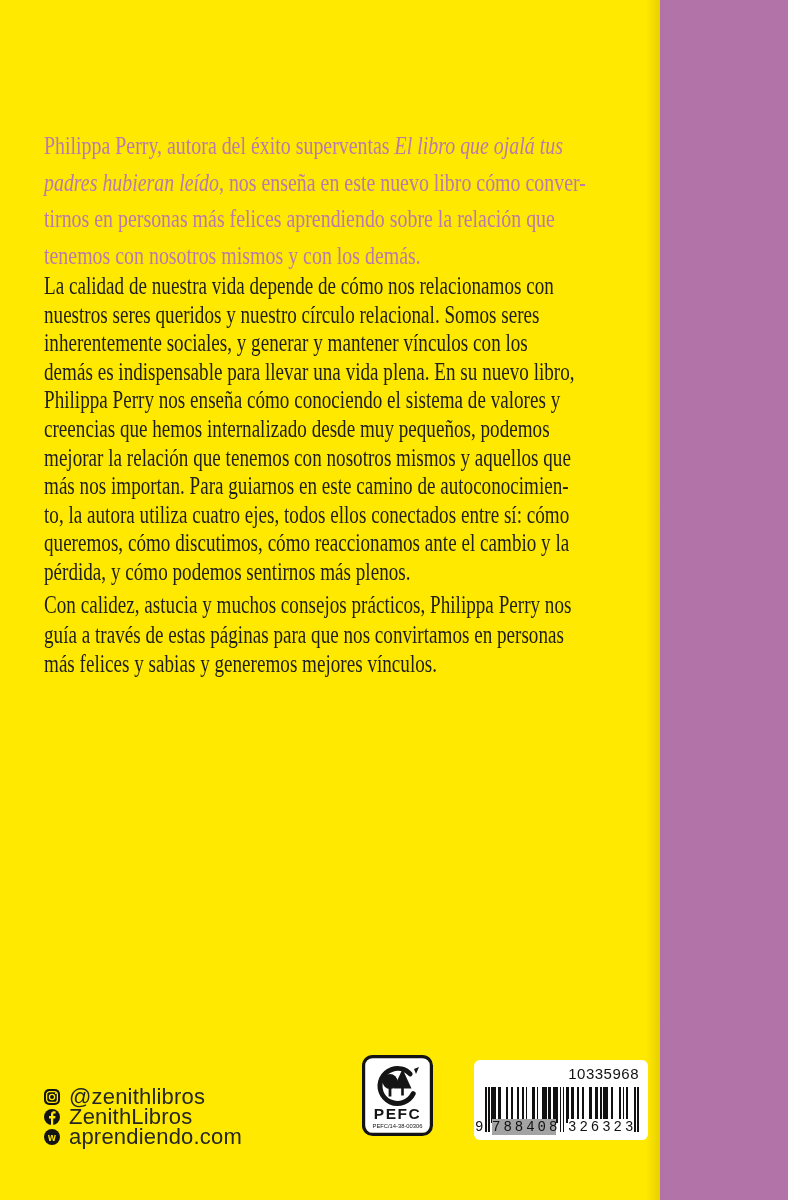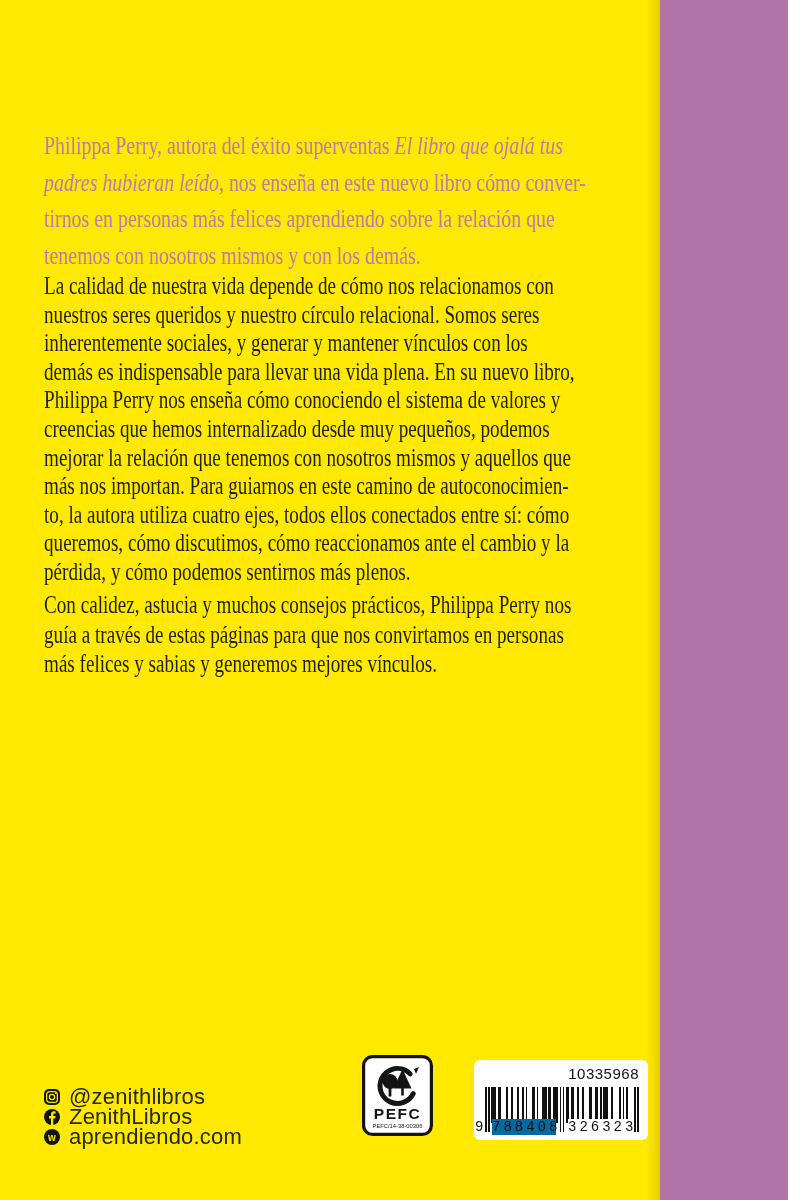--- a/index.html
+++ b/index.html
@@ -22,21 +22,21 @@
                 color:#262624;letter-spacing:0.2px;}
   .pefc{position:absolute;left:362px;top:1055px;width:71px;height:103px;border-radius:26px;}
   .barcode{position:absolute;left:474px;top:1060px;width:174px;height:80px;background:#fff;border-radius:6px;}
   .bc-top{position:absolute;top:5px;right:9px;font-family:"Liberation Sans","DejaVu Sans",sans-serif;
           font-size:15px;color:#111;letter-spacing:0.5px;}
   .bc-bars{position:absolute;left:11px;top:27px;width:154px;height:46px;}
   .bar{position:absolute;top:0;background:#111;}
   .bc-digits{position:absolute;left:11px;top:59px;width:154px;height:16px;
              font-family:"Liberation Mono","DejaVu Sans Mono",monospace;font-size:14px;color:#111;}
   .bc-d0{position:absolute;left:-10px;top:0;}
-  .bc-d1{position:absolute;left:7px;top:0;width:64px;text-align:center;letter-spacing:3px;background:#0369a1;}
+  .bc-d1{position:absolute;left:7px;top:0;width:64px;text-align:center;letter-spacing:3px;background:#a3a3a3;}
   .bc-d2{position:absolute;left:83px;top:0;width:64px;text-align:center;letter-spacing:3px;background:#fff;}
 </style>
 </head>
 <body>
 
 <div class="cover">
   <div class="stripe"></div>
   <div class="seam"></div>
 
   <p class="para intro"><span>Philippa Perry, autora del éxito superventas </span><span class="it">El libro que ojalá tus

